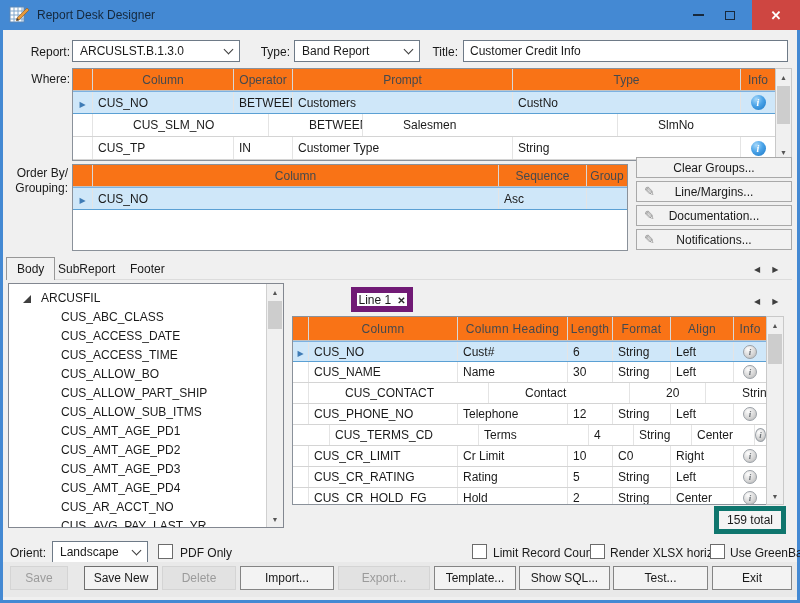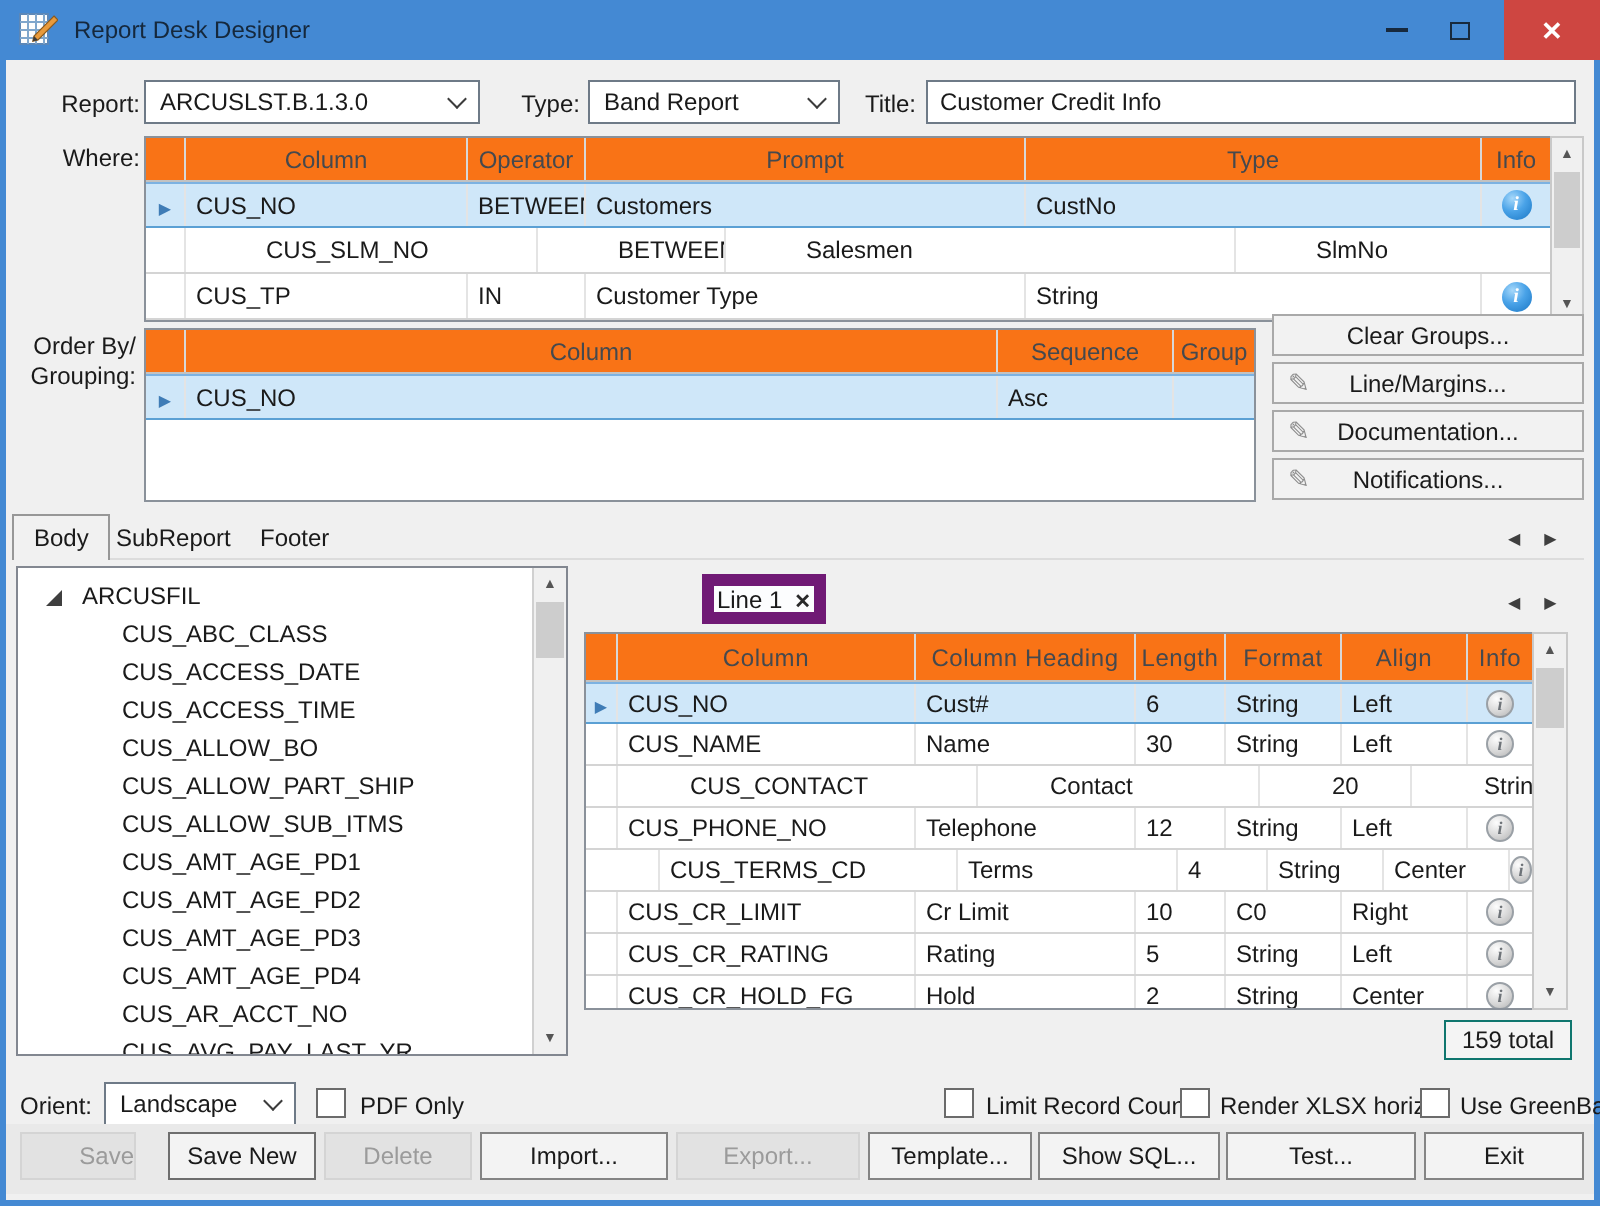--- a/index.html
+++ b/index.html
@@ -87,21 +87,21 @@
   .tree-child { padding-left:52px; }
   .expander { position:absolute; left:14px; width:0; height:0; border-left:8px solid transparent; border-bottom:8px solid #3f3f3f; }
 
   
   .ltab { position:absolute; left:316px; top:287px; width:62px; height:25px; background:#fcfdfe; border:6px solid #701a75;
     display:flex; align-items:center; justify-content:center; gap:6px; z-index:2;margin-left:35px; }
   .ltab-close::before { content:"\2715"; font-size:10px; color:#2a2a2a; font-weight:bold; }
   .ltab-add { position:absolute; left:382px; top:287px; width:20px; height:25px; display:flex; align-items:center; justify-content:center; color:#3a3a3a; }
 
   .total-strip { position:absolute; left:292px; top:509px; width:494px; height:21px; display:flex; align-items:center; justify-content:flex-end; }
-  .total-box { background:#f4f4f4; border:1px solid #0f766e; padding:2px 8px; }
+  .total-box { background:#f4f4f4; border:5px solid #0f766e; padding:2px 8px; }
 
   
   .footer-band { position:absolute; left:3px; top:562px; width:794px; height:35px; background:#e9e9e9; }
   .abtn { position:absolute; top:566px; height:24px; background:#f3f3f3; border:1px solid #848484;
     display:flex; align-items:center; justify-content:center; }
   .abtn.disabled { background:#e2e2e2; border:1px solid #d4d4d4; color:#9b9b9b; }
 </style>
 </head>
 <body>
 
@@ -423,21 +423,21 @@
   <div class="lbl" style="left:180px; top:546px;">PDF Only</div>
 
   <span class="checkbox" style="left:472px; top:544px;"></span>
   <div class="lbl" style="left:493px; top:546px;">Limit Record Count</div>
   <span class="checkbox" style="left:590px; top:544px;"></span>
   <div class="lbl" style="left:610px; top:546px;">Render XLSX horiz.</div>
   <span class="checkbox" style="left:710px; top:544px;"></span>
   <div class="lbl" style="left:730px; top:546px;">Use GreenBar</div>
 
   <div class="footer-band"></div>
-  <div class="abtn disabled" style="left:10px; width:58px;justify-content:flex-end;">
+  <div class="abtn disabled" style="left:10px; width:58px;">
       <span>Save</span>
     </div>
   <div class="abtn" style="left:84px; width:74px; border-color:#6e6e6e;">
       <span>Save New</span>
     </div>
   <div class="abtn disabled" style="left:162px; width:74px;">
       <span>Delete</span>
     </div>
   <div class="abtn" style="left:240px; width:94px;">
       <span>Import...</span>

